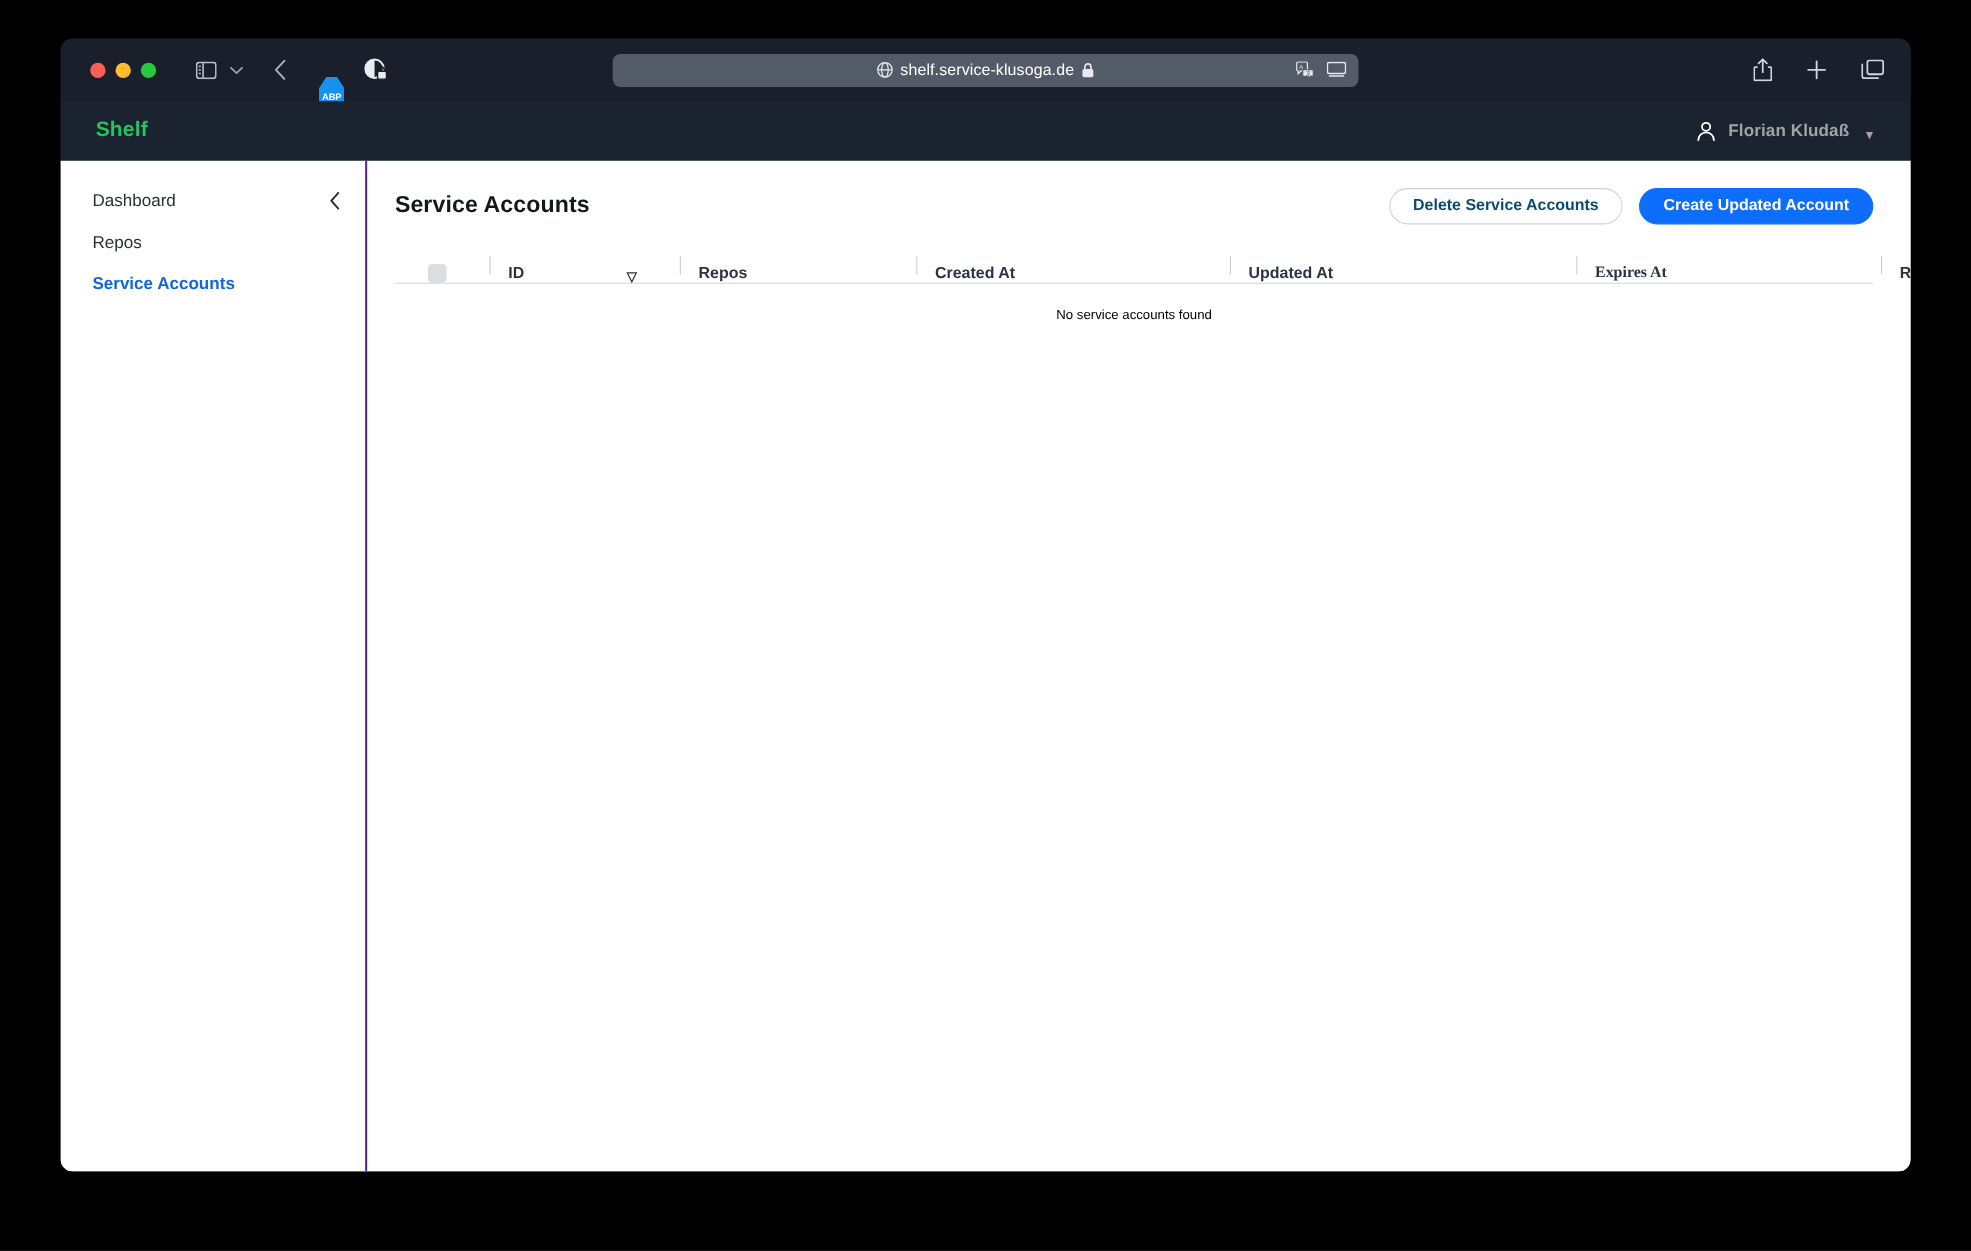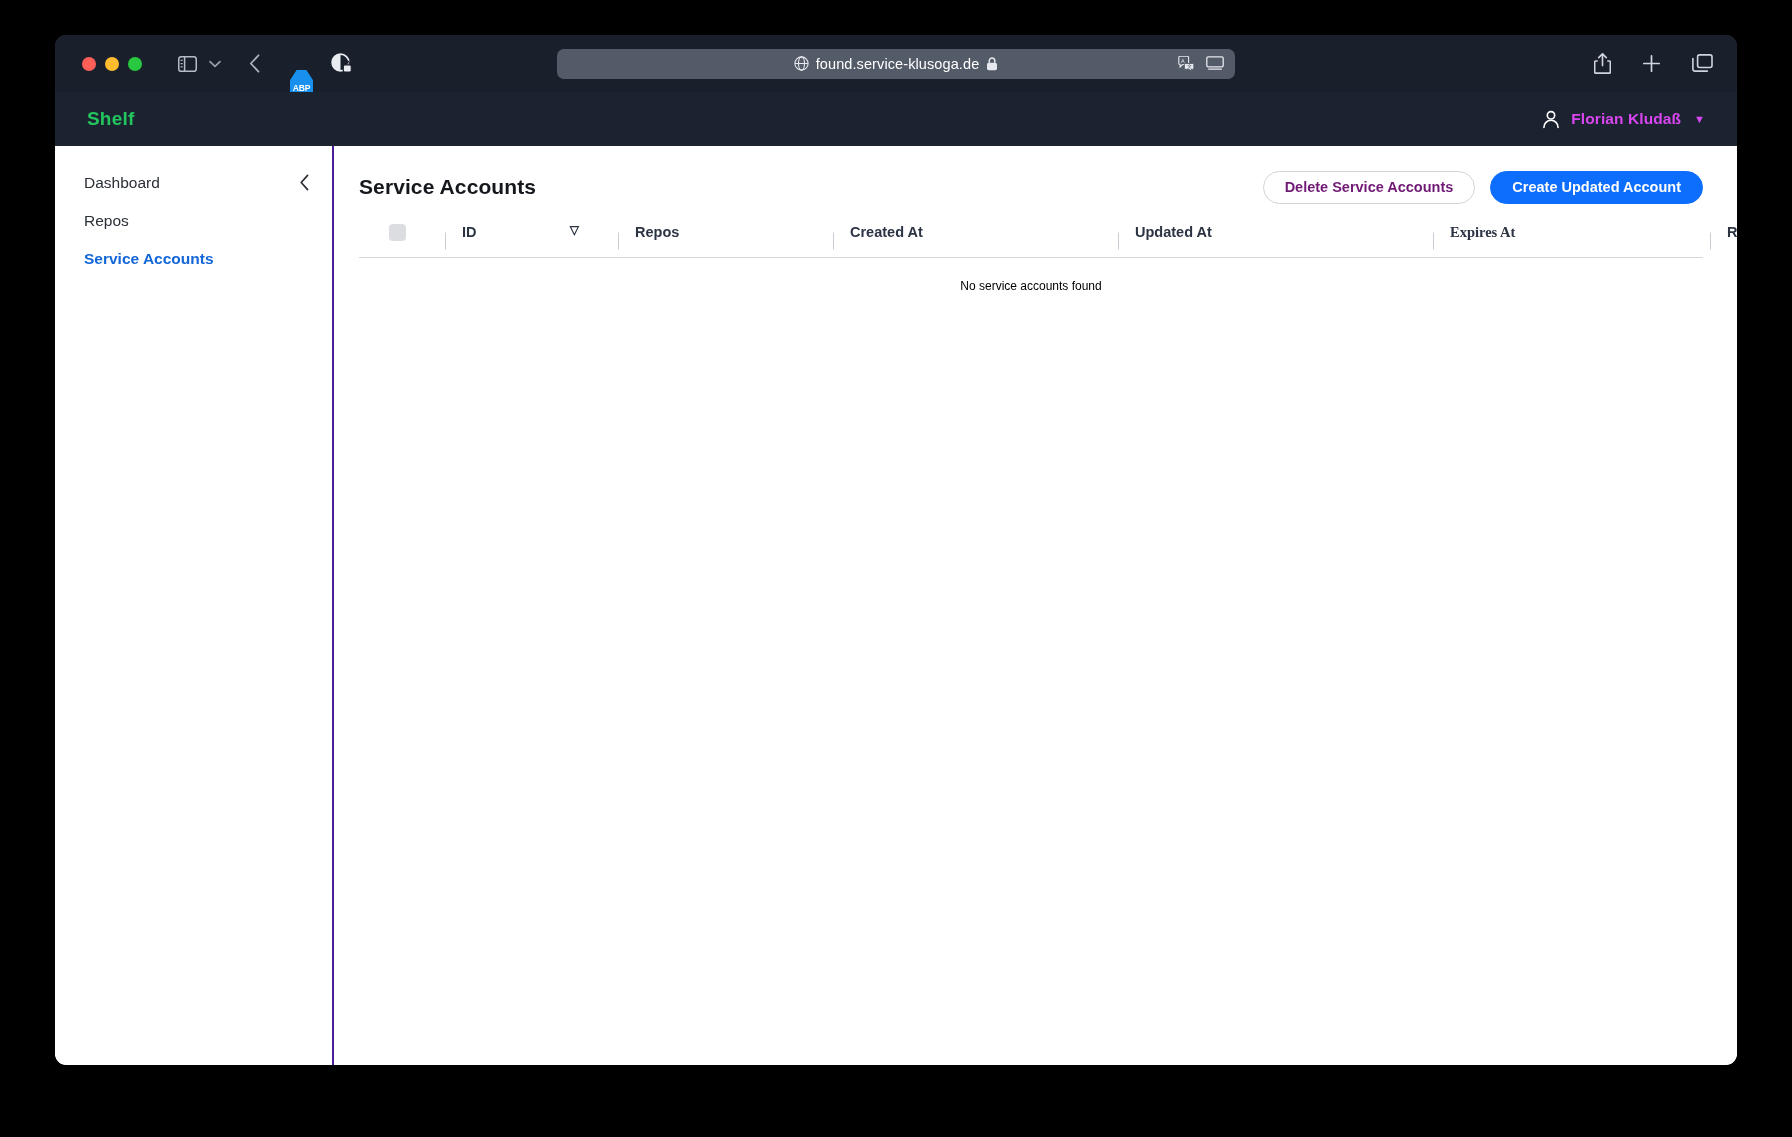--- a/index.html
+++ b/index.html
@@ -130,23 +130,23 @@
   .app-title {
     color: #22c55e;
     font-size: 19px;
     font-weight: bold;
     letter-spacing: 0.2px;
   }
   .user-menu {
     position: absolute;
     right: 32px;
     display: flex;
-    align-items: center;
+    align-items: flex-end;
     gap: 11px;
-    color: #d946ef;
+    color: #a3a3a3;
   }
   .user-name {
     font-size: 15.5px;
     font-weight: bold;
     letter-spacing: 0.1px;
   }
   .caret-down {
     font-size: 11px;
     line-height: 1;
     margin-left: 2px;
@@ -225,21 +225,21 @@
     height: 33px;
     padding: 0 21px;
     display: inline-flex;
     align-items: center;
     justify-content: center;
     white-space: nowrap;
   }
   .btn-outline {
     background: #ffffff;
     border: 1px solid #cfd2d7;
-    color: #701a75;
+    color: #0c4a6e;
     cursor: default;
   }
   .btn-primary {
     background: #0d6efd;
     border: 1px solid #0d6efd;
     color: #ffffff;
     cursor: pointer;
   }
 
   
@@ -248,21 +248,21 @@
     display: flex;
     align-items: center;
     height: 34px;
     border-bottom: 1px solid #d6d8dc;
   }
   .th {
     font-size: 14.5px;
     font-weight: bold;
     color: #2c3342;
     display: flex;
-    align-items: flex-start;
+    align-items: flex-end;
     height: 100%;
     padding-left: 17px;
     position: relative;
     margin-left: 25px;
   }
   .th + .th::before {
     content: "";
     position: absolute;
     left: 0;
     top: 50%;
@@ -351,21 +351,21 @@
     </span>
 
     <div class="url-bar">
       <span class="tb-icon">
         <svg width="15" height="15" viewBox="0 0 15 15" fill="none">
           <circle cx="7.5" cy="7.5" r="6.6" stroke="#e6e9ee" stroke-width="1.1"></circle>
           <ellipse cx="7.5" cy="7.5" rx="3" ry="6.6" stroke="#e6e9ee" stroke-width="1.1"></ellipse>
           <line x1="1.1" y1="7.5" x2="13.9" y2="7.5" stroke="#e6e9ee" stroke-width="1.1"></line>
         </svg>
       </span>
-      <span class="url-text">found.service-klusoga.de</span>
+      <span class="url-text">shelf.service-klusoga.de</span>
       <span class="tb-icon">
         <svg width="12" height="14" viewBox="0 0 12 14" fill="none">
           <rect x="1" y="5.8" width="10" height="7.4" rx="1.7" fill="#e6e9ee"></rect>
           <path d="M3.2 5.8 V3.9 a2.8 2.8 0 0 1 5.6 0 V5.8" stroke="#e6e9ee" stroke-width="1.5" fill="none"></path>
         </svg>
       </span>
 
       <span class="url-right-icons">
         <span class="tb-icon">
           <svg width="17" height="15" viewBox="0 0 17 15" fill="none">

